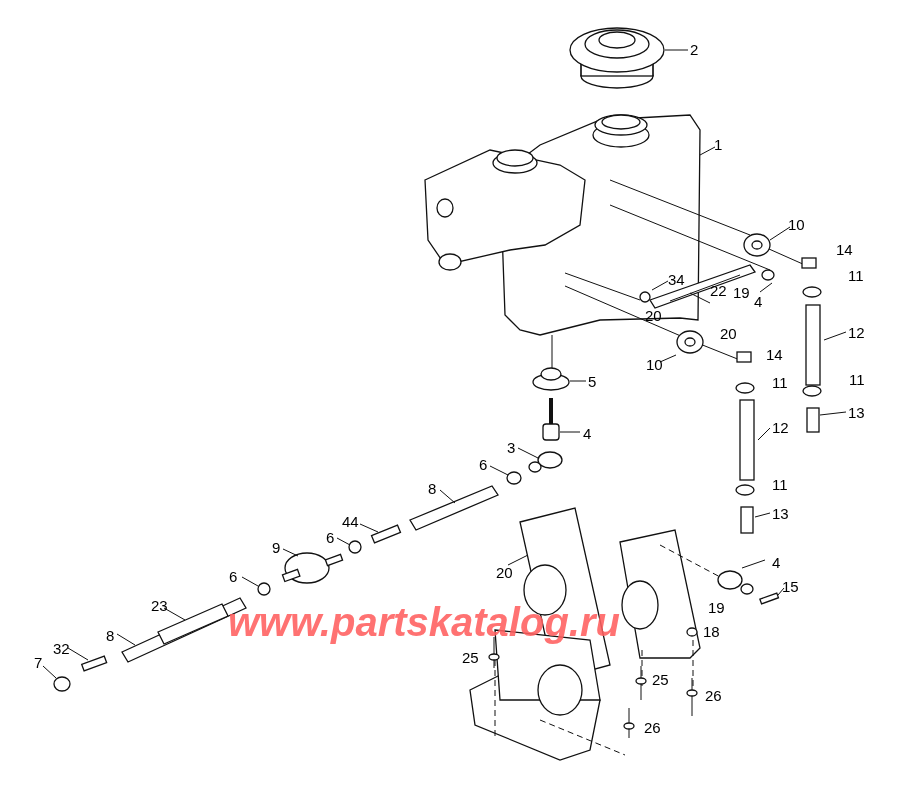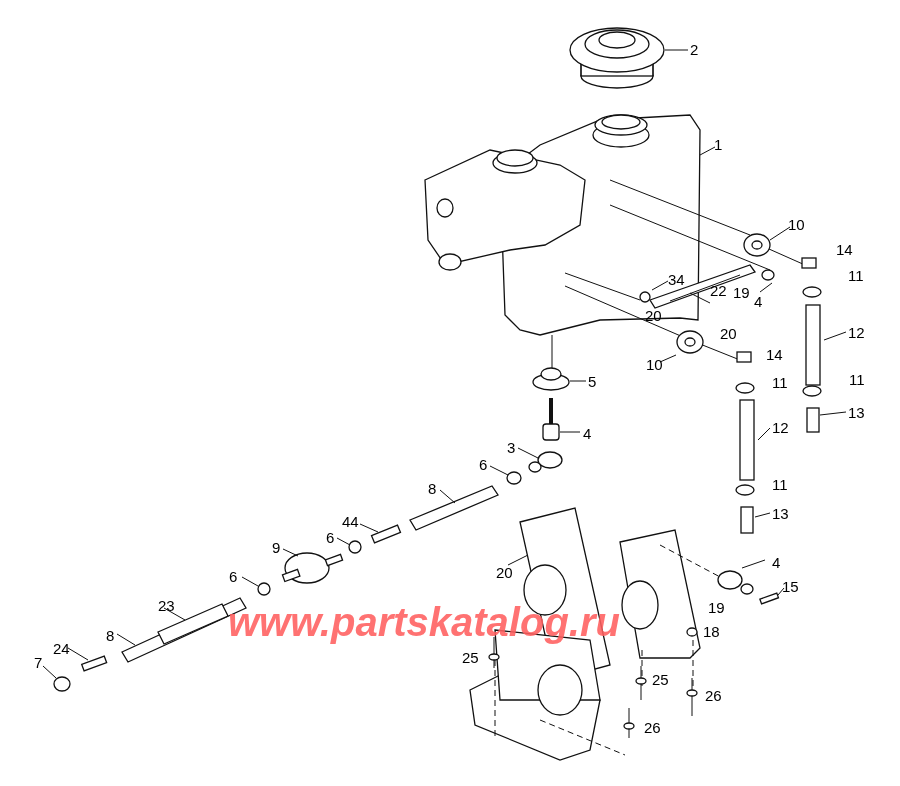--- a/index.html
+++ b/index.html
@@ -195,22 +195,22 @@
 <span class="callout" style="left:782px;top:579px">15</span>
 <span class="callout" style="left:772px;top:555px">4</span>
 <span class="callout" style="left:754px;top:294px">4</span>
 <span class="callout" style="left:496px;top:565px">20</span>
 <span class="callout" style="left:733px;top:285px">19</span>
 <span class="callout" style="left:708px;top:600px">19</span>
 <span class="callout" style="left:645px;top:308px">20</span>
 <span class="callout" style="left:720px;top:326px">20</span>
 <span class="callout" style="left:668px;top:272px">34</span>
 <span class="callout" style="left:710px;top:283px">22</span>
-<span class="callout" style="left:158px;top:598px">23</span>
-<span class="callout" style="left:53px;top:641px">24</span>
+<span class="callout" style="left:151px;top:598px">23</span>
+<span class="callout" style="left:53px;top:641px">32</span>
 <span class="callout" style="left:462px;top:650px">25</span>
 <span class="callout" style="left:652px;top:672px">25</span>
 <span class="callout" style="left:705px;top:688px">26</span>
 <span class="callout" style="left:644px;top:720px">26</span>
 <span class="callout" style="left:703px;top:624px">18</span>
 <span class="callout" style="left:342px;top:514px">44</span>
 
 <div class="watermark">www.partskatalog.ru</div>
 
 </body></html>

